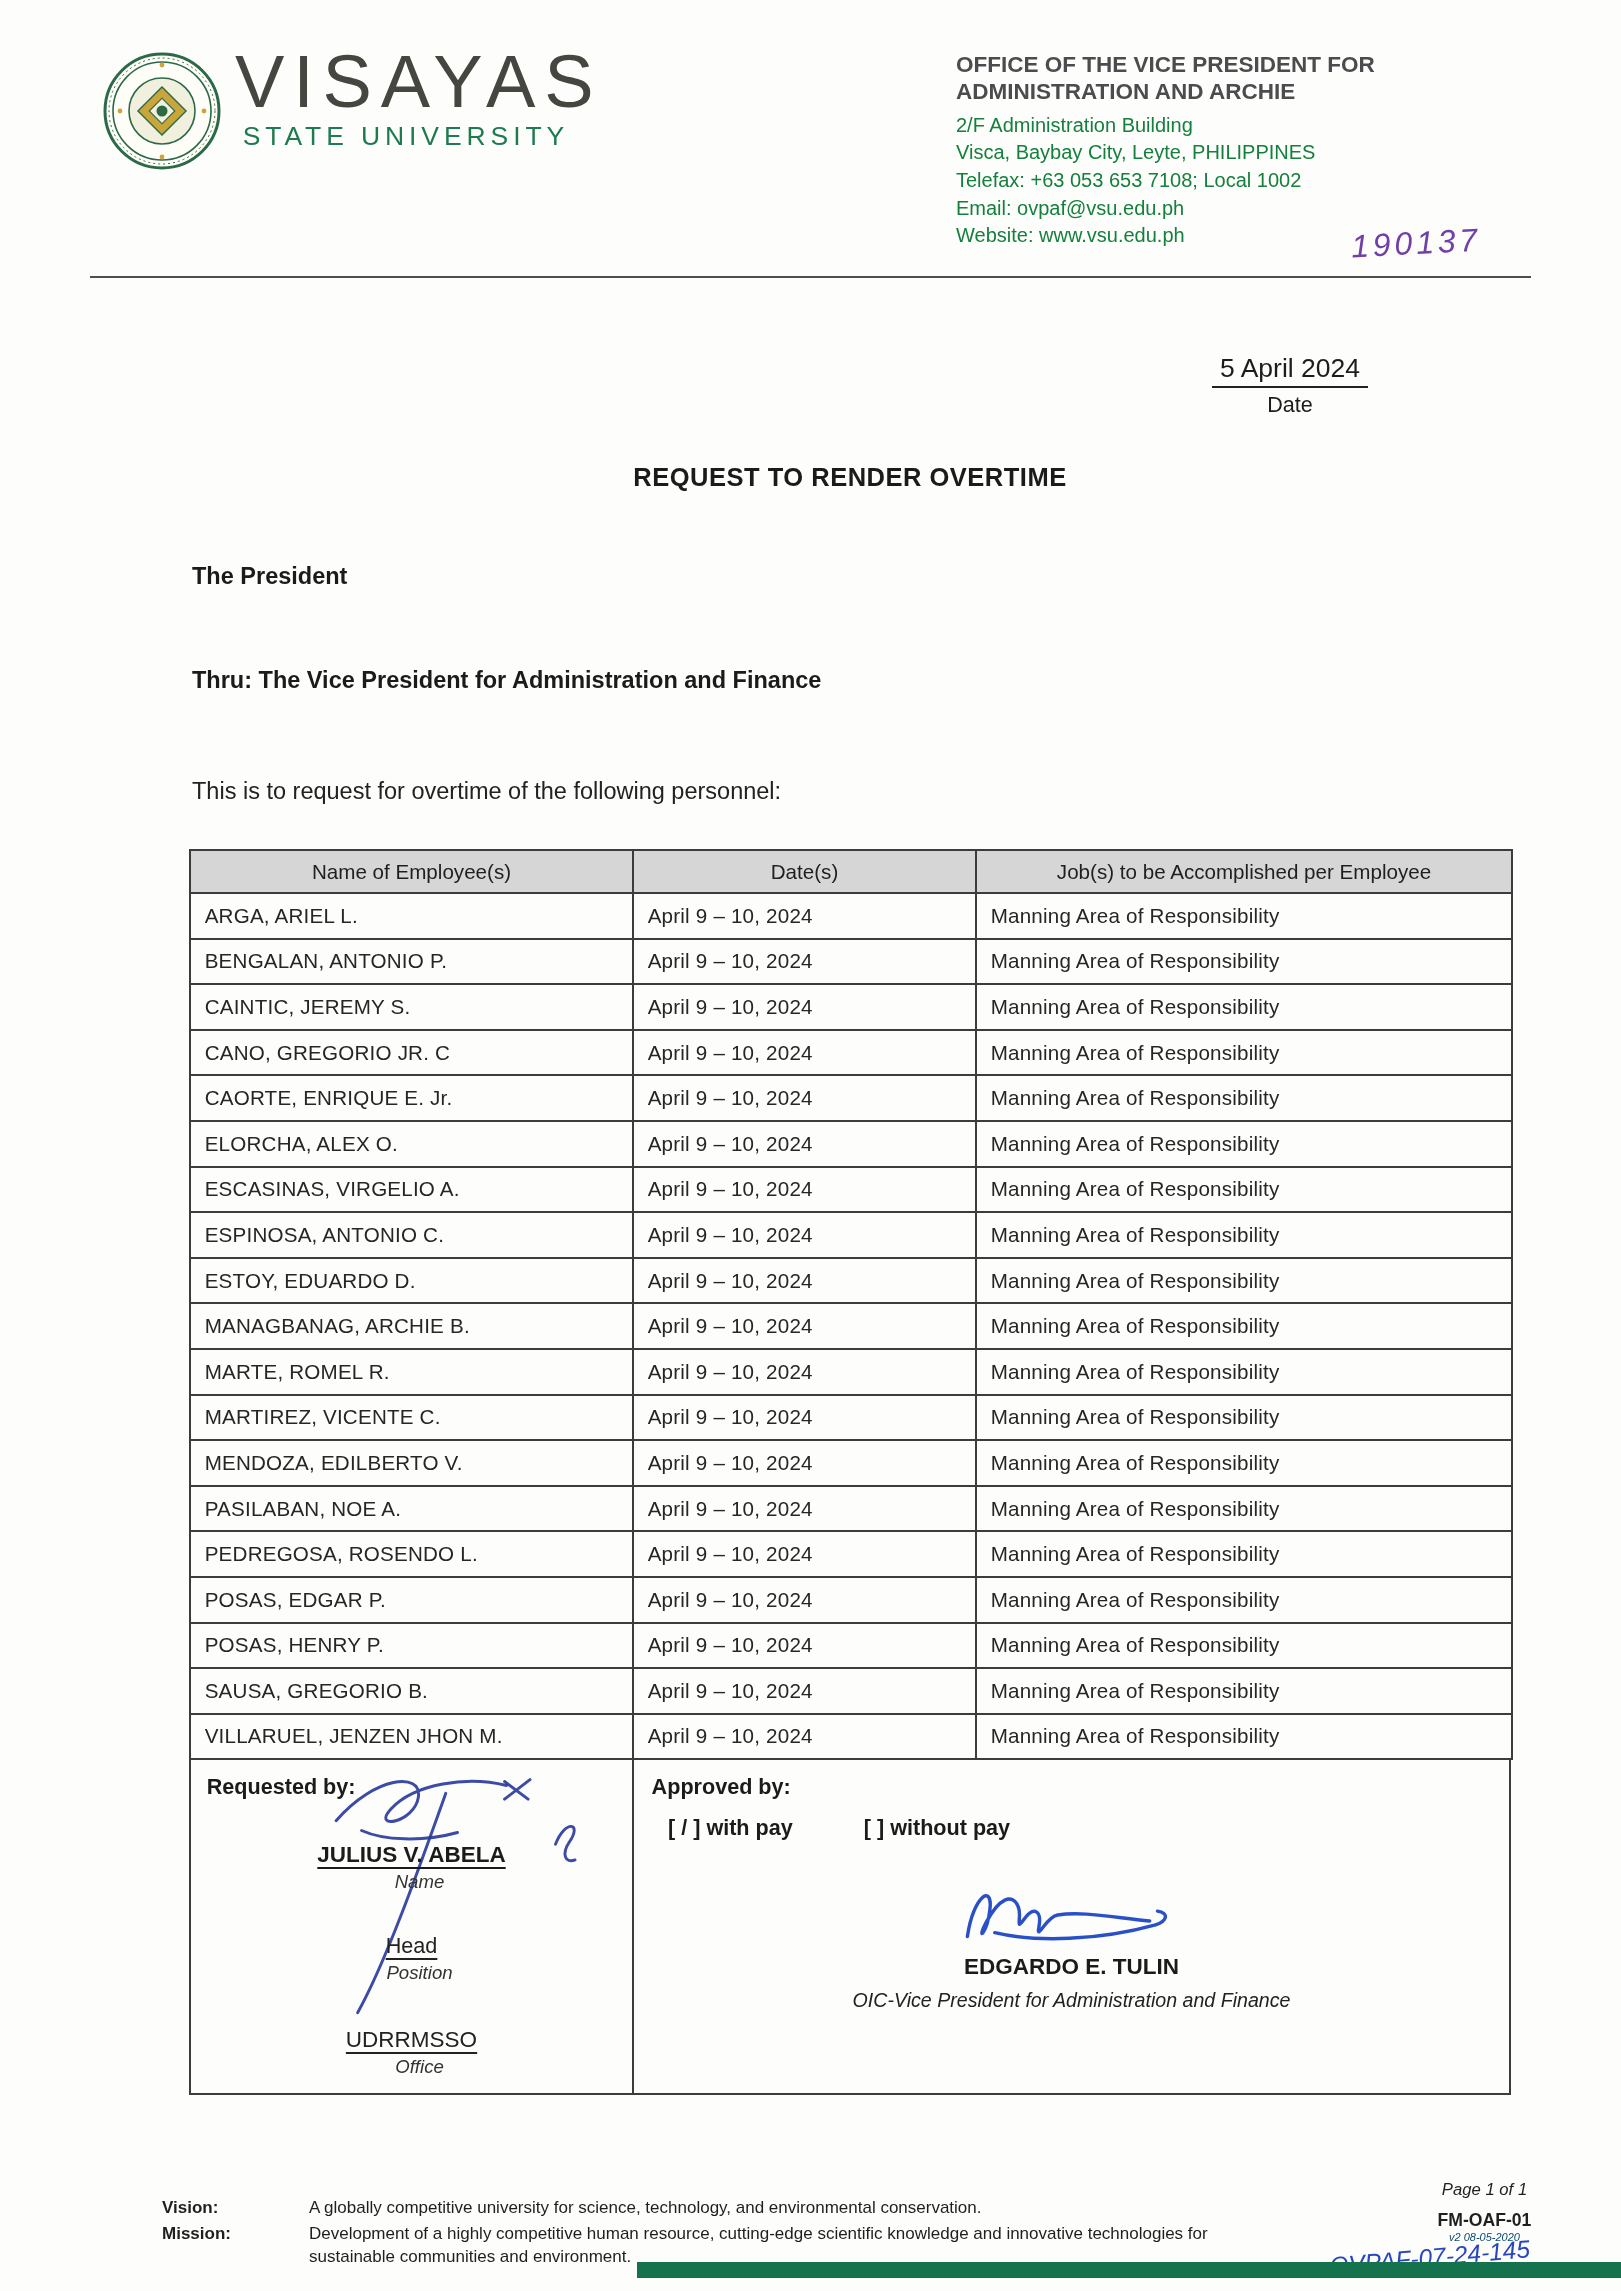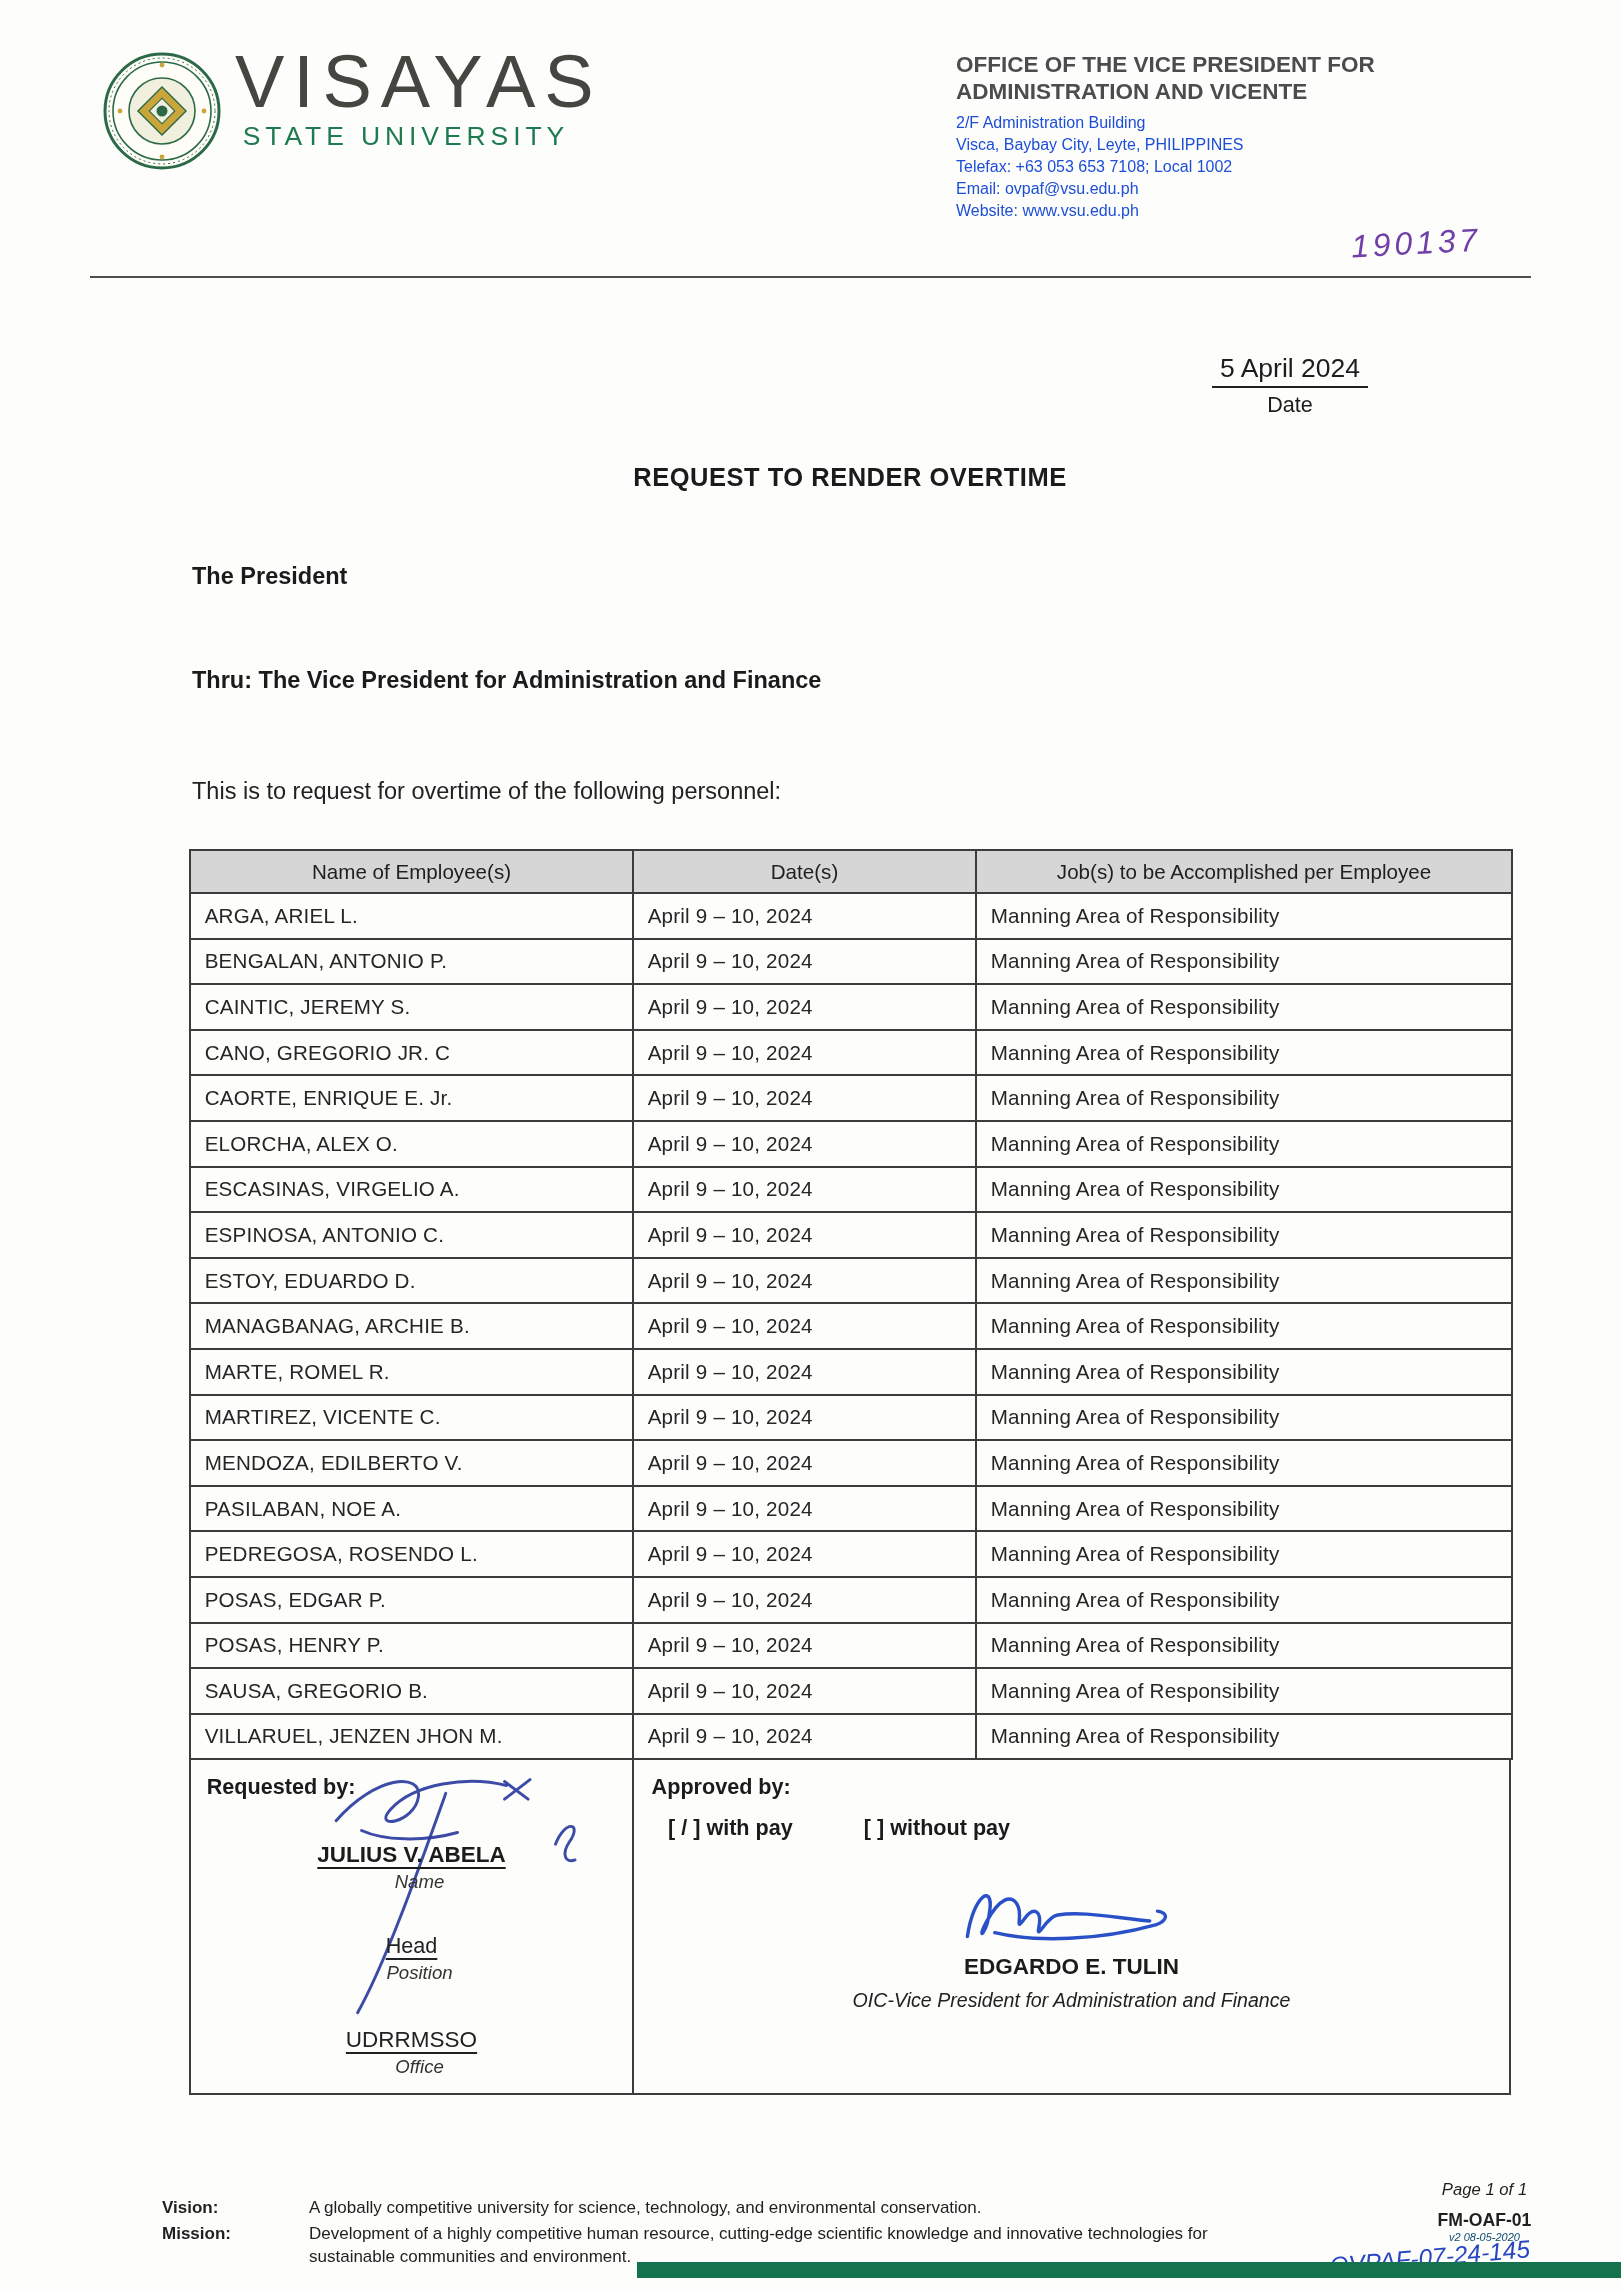--- a/index.html
+++ b/index.html
@@ -20,21 +20,21 @@
   .wordmark-main {
     font-size:74px; line-height:1.05; letter-spacing:8.8px;
     color:#45463f; font-weight:400;
   }
   .wordmark-sub {
     font-size:26.5px; letter-spacing:4.9px; color:#1e7a4f;
     margin-top:0px; padding-left:7.8px;
   }
   .office-block { position:absolute; left:956px; top:51px; width:510px; }
   .office-title { font-size:22.5px; font-weight:bold; color:#4b4c4e; line-height:1.22; }
-  .contact-line { font-size:16px; color:#1d4ed8; line-height:1.38; }
+  .contact-line { font-size:20px; color:#15803d; line-height:1.38; }
   .contact-block { margin-top:5.9px; }
   .hand-number {
     position:absolute; left:1351px; top:225px;
     font-size:32px; font-style:italic; letter-spacing:3.9px;
     color:#7040a8; transform:rotate(-3deg);
   }
   .head-rule { position:absolute; left:90px; top:276px; width:1441px; border-top:2px solid #4e4e4e; }
 
   
   .date-block { position:absolute; left:1153px; top:353px; width:274px; text-align:center; }
@@ -129,21 +129,21 @@
     </svg>
   </div>
 
   <div class="wordmark">
     <div class="wordmark-main">VISAYAS</div>
     <div class="wordmark-sub">STATE UNIVERSITY</div>
   </div>
 
   <div class="office-block">
     <div class="office-title">OFFICE OF THE VICE PRESIDENT FOR</div>
-    <div class="office-title">ADMINISTRATION AND VICENTE</div>
+    <div class="office-title">ADMINISTRATION AND ARCHIE</div>
     <div class="contact-block">
       <div class="contact-line">2/F Administration Building</div>
       <div class="contact-line">Visca, Baybay City, Leyte, PHILIPPINES</div>
       <div class="contact-line">Telefax: +63 053 653 7108; Local 1002</div>
       <div class="contact-line">Email: ovpaf@vsu.edu.ph</div>
       <div class="contact-line">Website: www.vsu.edu.ph</div>
     </div>
   </div>
 
   <div class="hand-number">190137</div>

